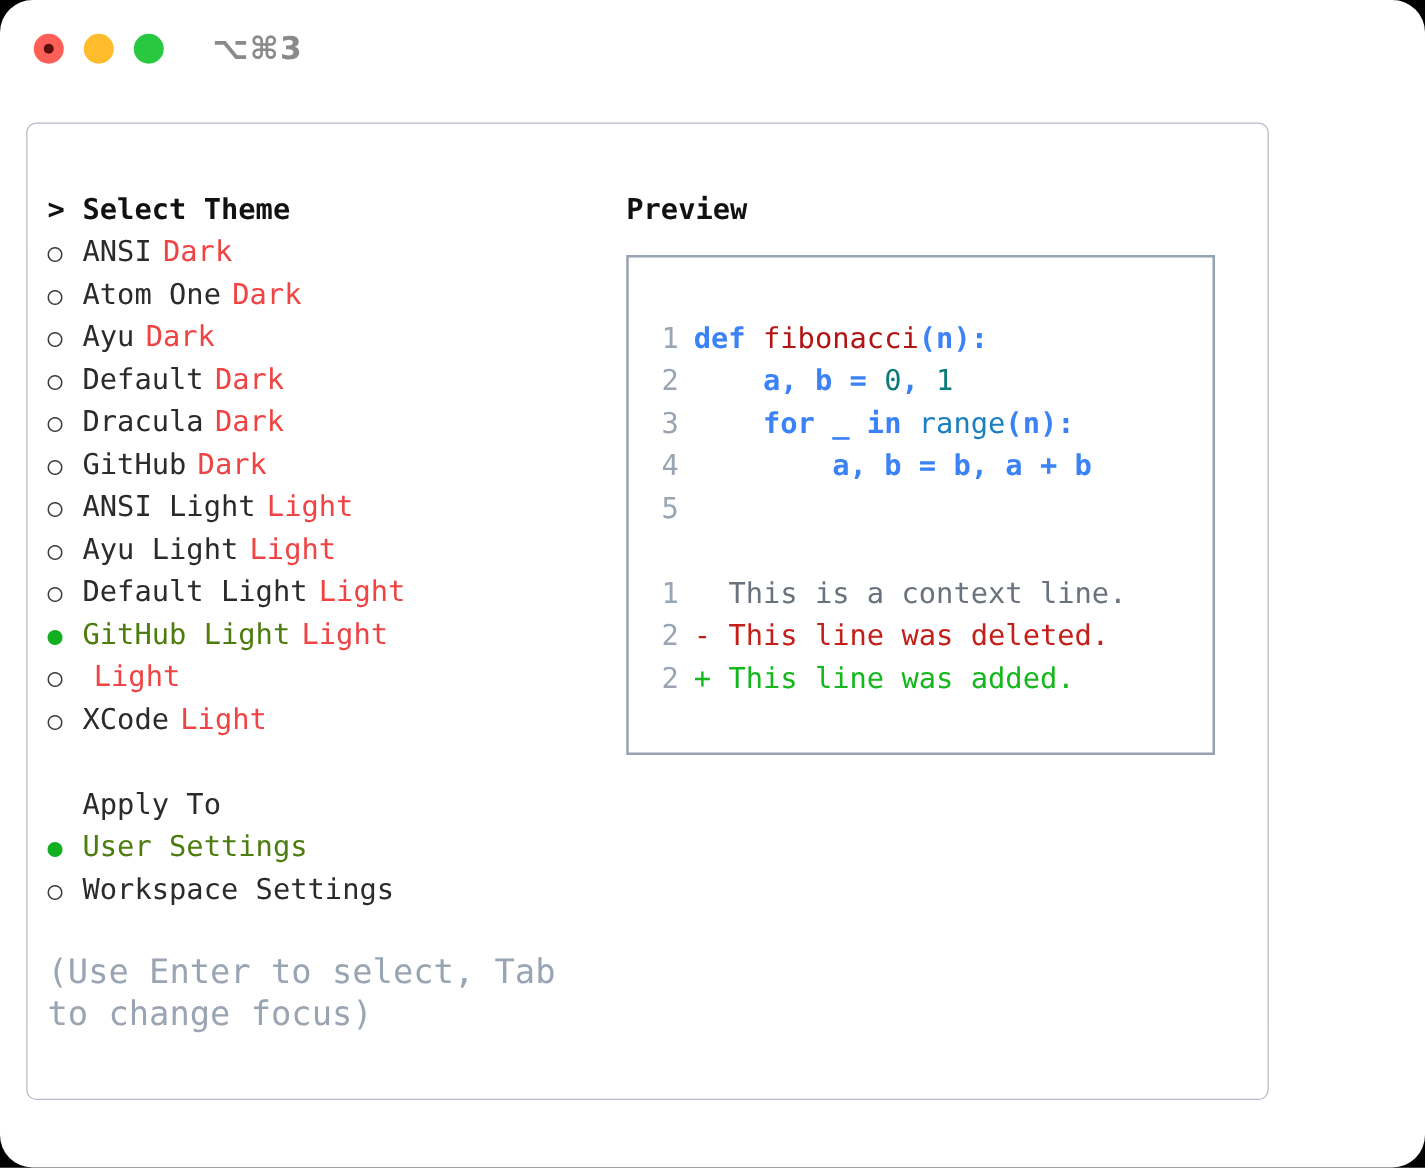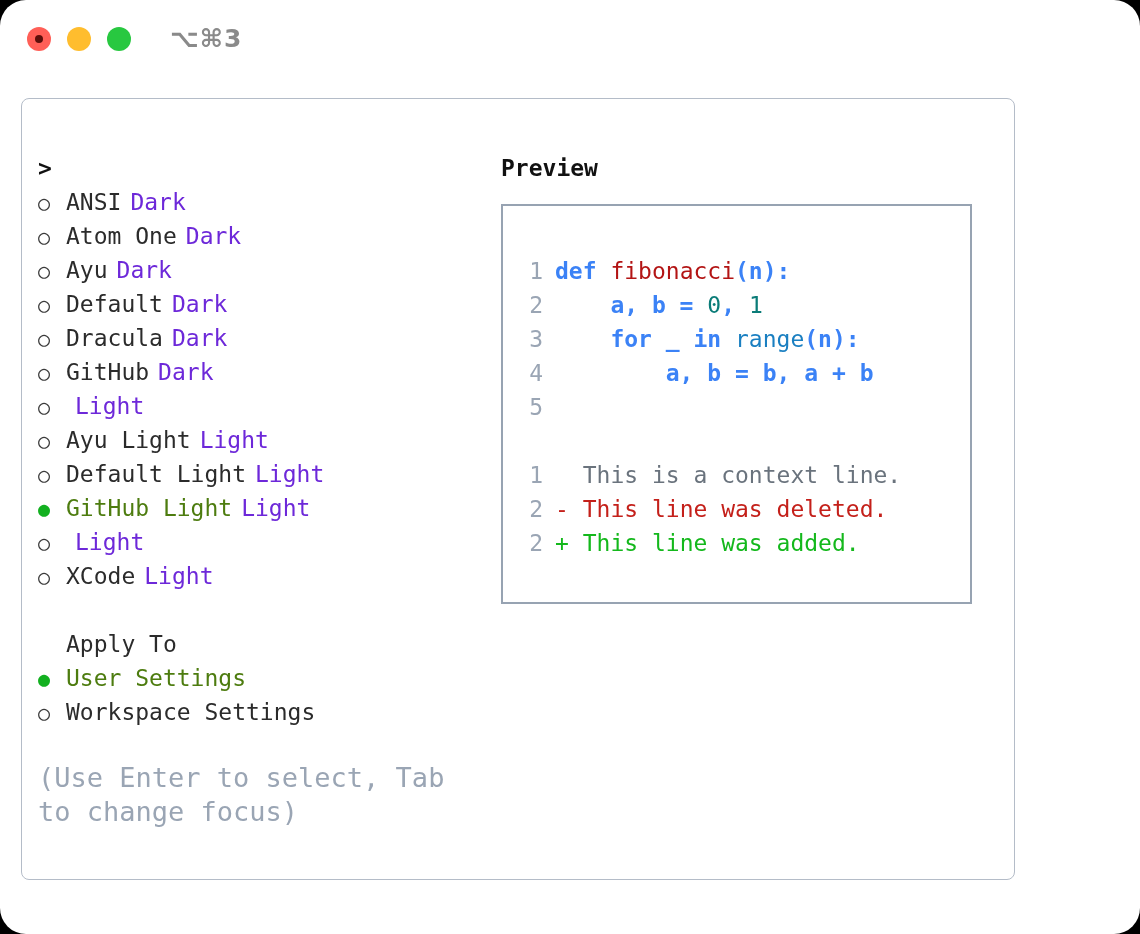--- a/index.html
+++ b/index.html
@@ -111,21 +111,21 @@
     font-weight: 700;
     color: #111111;
   }
   .marker.sel {
     color: #12b020;
   }
   .label { color: #2b2b2b; }
   .label.bold { font-weight: 700; color: #111111; }
   .label.sel  { color: #4d7c0f; text-align: center; }
   .variant {
-    color: #6d28d9;
+    color: #ef4444;
     margin-left: 9px;
   }
   .spacer { height: 34px; }
 
   .hint {
     position: absolute;
     left: 16px;
     top: 662px;
     width: 420px;
     font-size: 27px;
@@ -201,30 +201,31 @@
     <div class="shortcut">⌥⌘3</div>
   </div>
 
   <div class="panel">
     <div class="columns">
 
       <div class="left-col">
 
         <div class="row">
           <span class="marker caret">&gt;</span>
+          <span class="label bold">Select Theme</span>
         </div>
 
         <div id="theme-items">
             <div class="row"><span class="marker">○</span><span class="label">ANSI</span><span class="variant">Dark</span></div>
             <div class="row"><span class="marker">○</span><span class="label">Atom One</span><span class="variant">Dark</span></div>
             <div class="row"><span class="marker">○</span><span class="label">Ayu</span><span class="variant">Dark</span></div>
             <div class="row"><span class="marker">○</span><span class="label">Default</span><span class="variant">Dark</span></div>
             <div class="row"><span class="marker">○</span><span class="label">Dracula</span><span class="variant">Dark</span></div>
             <div class="row"><span class="marker">○</span><span class="label">GitHub</span><span class="variant">Dark</span></div>
-            <div class="row"><span class="marker">○</span><span class="variant">Light</span></div>
+            <div class="row"><span class="marker">○</span><span class="label">ANSI Light</span><span class="variant">Light</span></div>
             <div class="row"><span class="marker">○</span><span class="label">Ayu Light</span><span class="variant">Light</span></div>
             <div class="row"><span class="marker">○</span><span class="label">Default Light</span><span class="variant">Light</span></div>
             <div class="row"><span class="marker sel">●</span><span class="label sel">GitHub Light</span><span class="variant">Light</span></div>
             <div class="row"><span class="marker">○</span><span class="variant">Light</span></div>
             <div class="row"><span class="marker">○</span><span class="label">XCode</span><span class="variant">Light</span></div>
           </div>
 
         <div class="spacer"></div>
 
         <div class="row">

